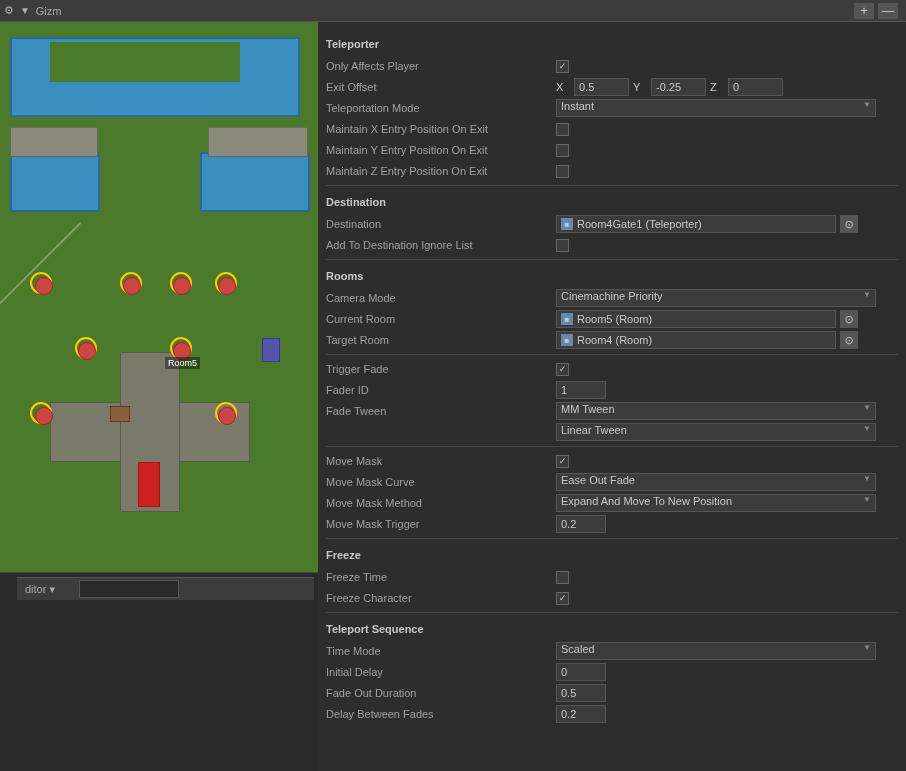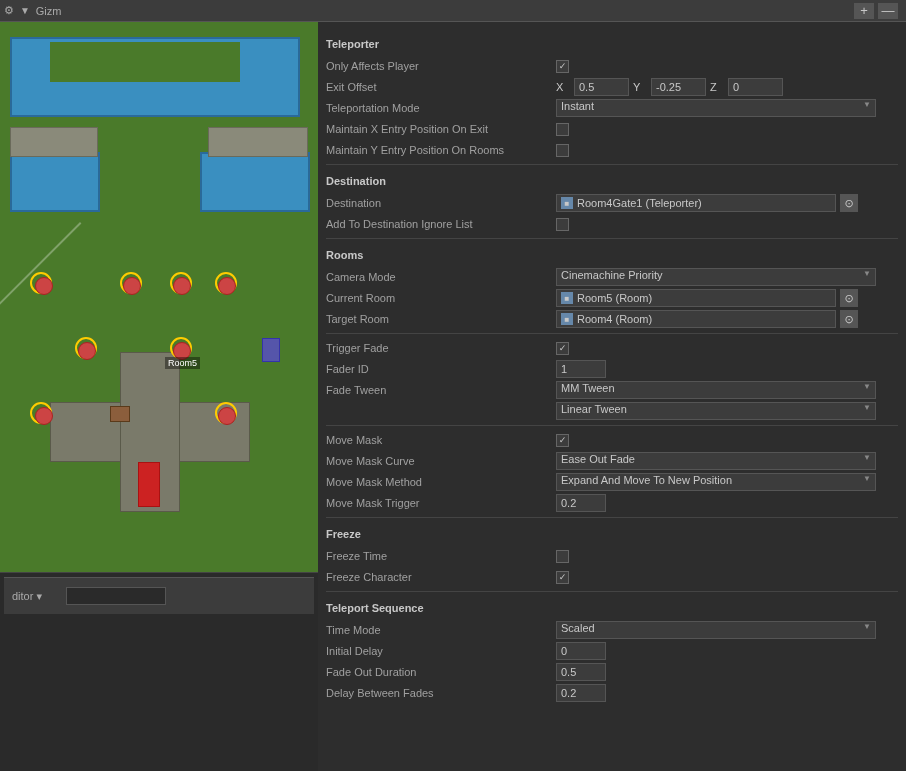--- a/index.html
+++ b/index.html
@@ -182,27 +182,28 @@
       width: 2px;
       height: 200px;
       background: rgba(255,255,255,0.3);
       transform: rotate(45deg);
       transform-origin: top left;
       top: 200px;
       left: 80px;
     }
 
     .bottom-bar {
-      height: 37px;
+      height: 23px;
       background: #3c3c3c;
       border-top: 1px solid #555;
       display: flex;
       align-items: center;
       padding: 0 8px;
       gap: 24px;
+      margin-left: 13px;
     }
 
     .bottom-input {
       width: 120px;
       height: 18px;
       background: #2a2a2a;
       border: 1px solid #555;
       color: #c8c8c8;
       font-size: 10px;
       padding: 0 4px;
@@ -500,26 +501,32 @@
     </div>
 
     <div class="prop-row">
       <span class="prop-label">Maintain X Entry Position On Exit</span>
       <div class="prop-value">
         <div class="checkbox"></div>
       </div>
     </div>
 
     <div class="prop-row">
-      <span class="prop-label">Maintain Y Entry Position On Rooms</span>
+      <span class="prop-label">Maintain Y Entry Position On Exit</span>
       <div class="prop-value">
         <div class="checkbox"></div>
       </div>
     </div>
 
+    <div class="prop-row">
+      <span class="prop-label">Maintain Z Entry Position On Exit</span>
+      <div class="prop-value">
+        <div class="checkbox"></div>
+      </div>
+    </div>
 
     <div class="divider"></div>
 
     <div class="section-header">Destination</div>
 
     <div class="prop-row">
       <span class="prop-label">Destination</span>
       <div class="prop-value">
         <div class="object-ref" style="min-width:280px;">
           <div class="object-ref-icon">■</div>

